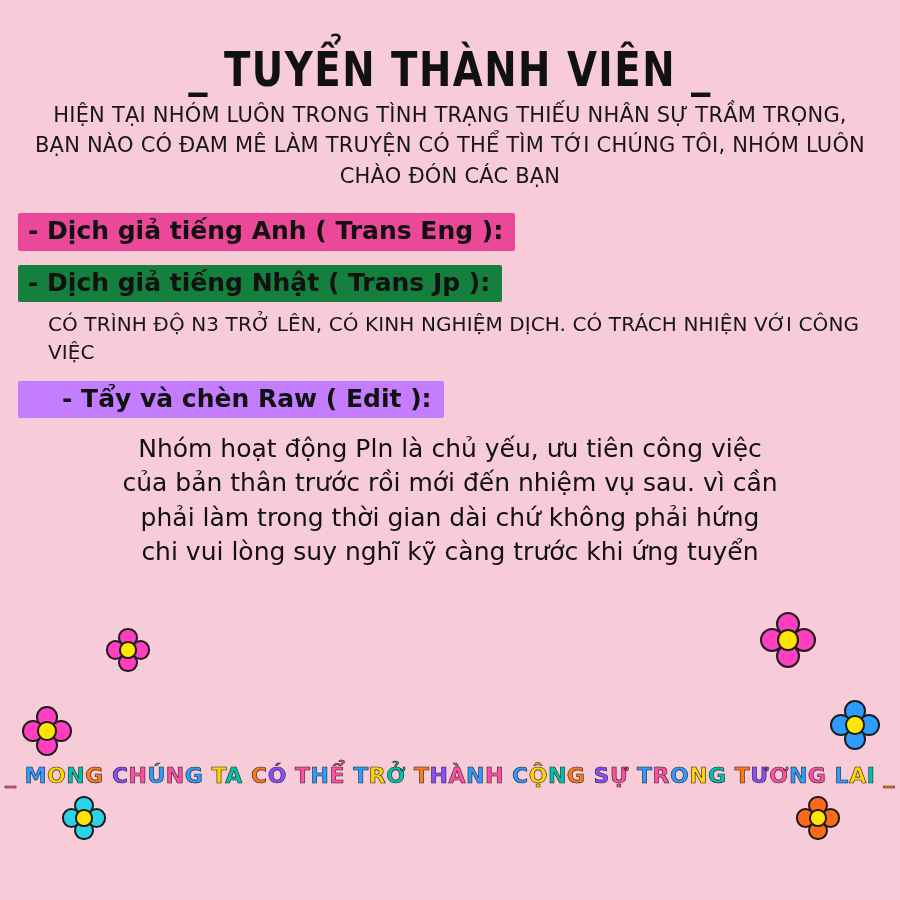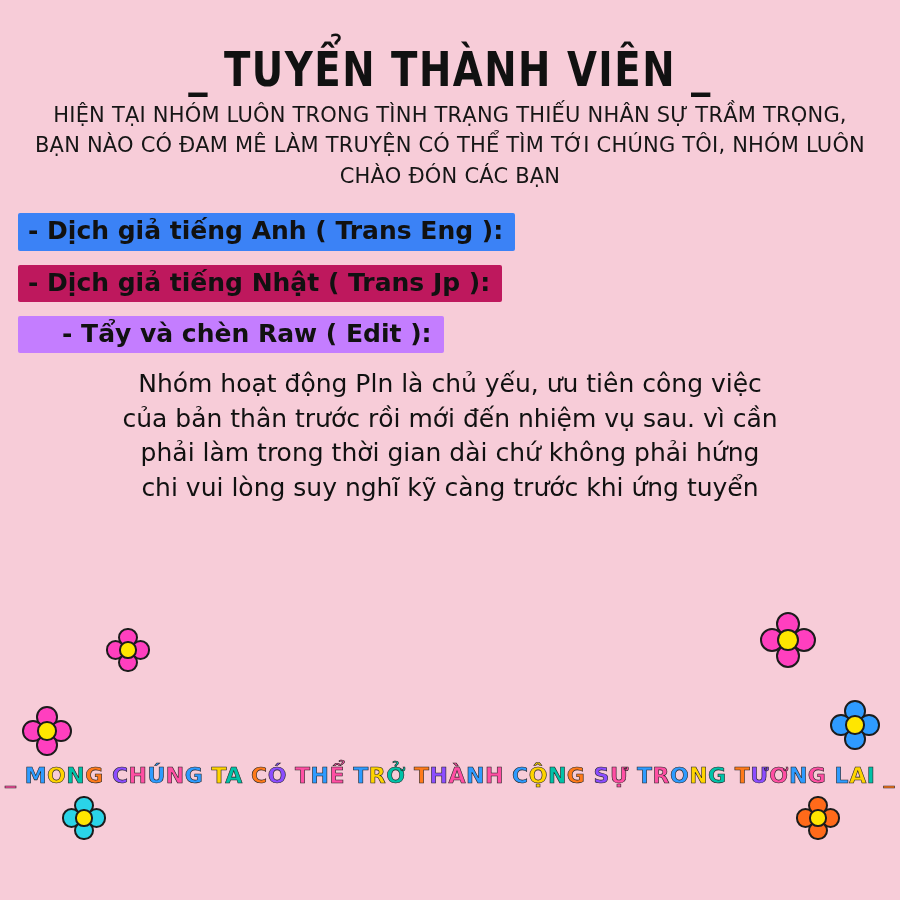--- a/index.html
+++ b/index.html
@@ -140,25 +140,26 @@
 
 <div class="page">
 
   <div class="title">_ TUYỂN THÀNH VIÊN _</div>
 
   <div class="intro">HIỆN TẠI NHÓM LUÔN TRONG TÌNH TRẠNG THIẾU NHÂN SỰ TRẦM TRỌNG, BẠN NÀO CÓ ĐAM MÊ LÀM TRUYỆN CÓ THỂ TÌM TỚI CHÚNG TÔI, NHÓM LUÔN CHÀO ĐÓN CÁC BẠN</div>
 
   <div class="sections">
 
     <div class="section">
-      <div class="sec-head hl-yellow" style="background: #3b82f6;">- Dịch giả tiếng Anh ( Trans Eng ):</div>
+      <div class="sec-head hl-yellow" style="background: #ec4899;">- Dịch giả tiếng Anh ( Trans Eng ):</div>
     </div>
 
     <div class="section">
-      <div class="sec-head hl-blue" style="background: #be185d;">- Dịch giả tiếng Nhật ( Trans Jp ):</div>
+      <div class="sec-head hl-blue" style="background: #15803d;">- Dịch giả tiếng Nhật ( Trans Jp ):</div>
+      <div class="sec-body">CÓ TRÌNH ĐỘ N3 TRỞ LÊN, CÓ KINH NGHIỆM DỊCH. CÓ TRÁCH NHIỆN VỚI CÔNG VIỆC</div>
     </div>
 
     <div class="section">
       <div class="sec-head hl-purple" style="background: rgb(196, 125, 255);">- Tẩy và chèn Raw ( Edit ):</div>
     </div>
 
   </div>
 
   <div class="note">Nhóm hoạt động Pln là chủ yếu, ưu tiên công việc của bản thân trước rồi mới đến nhiệm vụ sau. vì cần phải làm trong thời gian dài chứ không phải hứng chi vui lòng suy nghĩ kỹ càng trước khi ứng tuyển</div>
 

